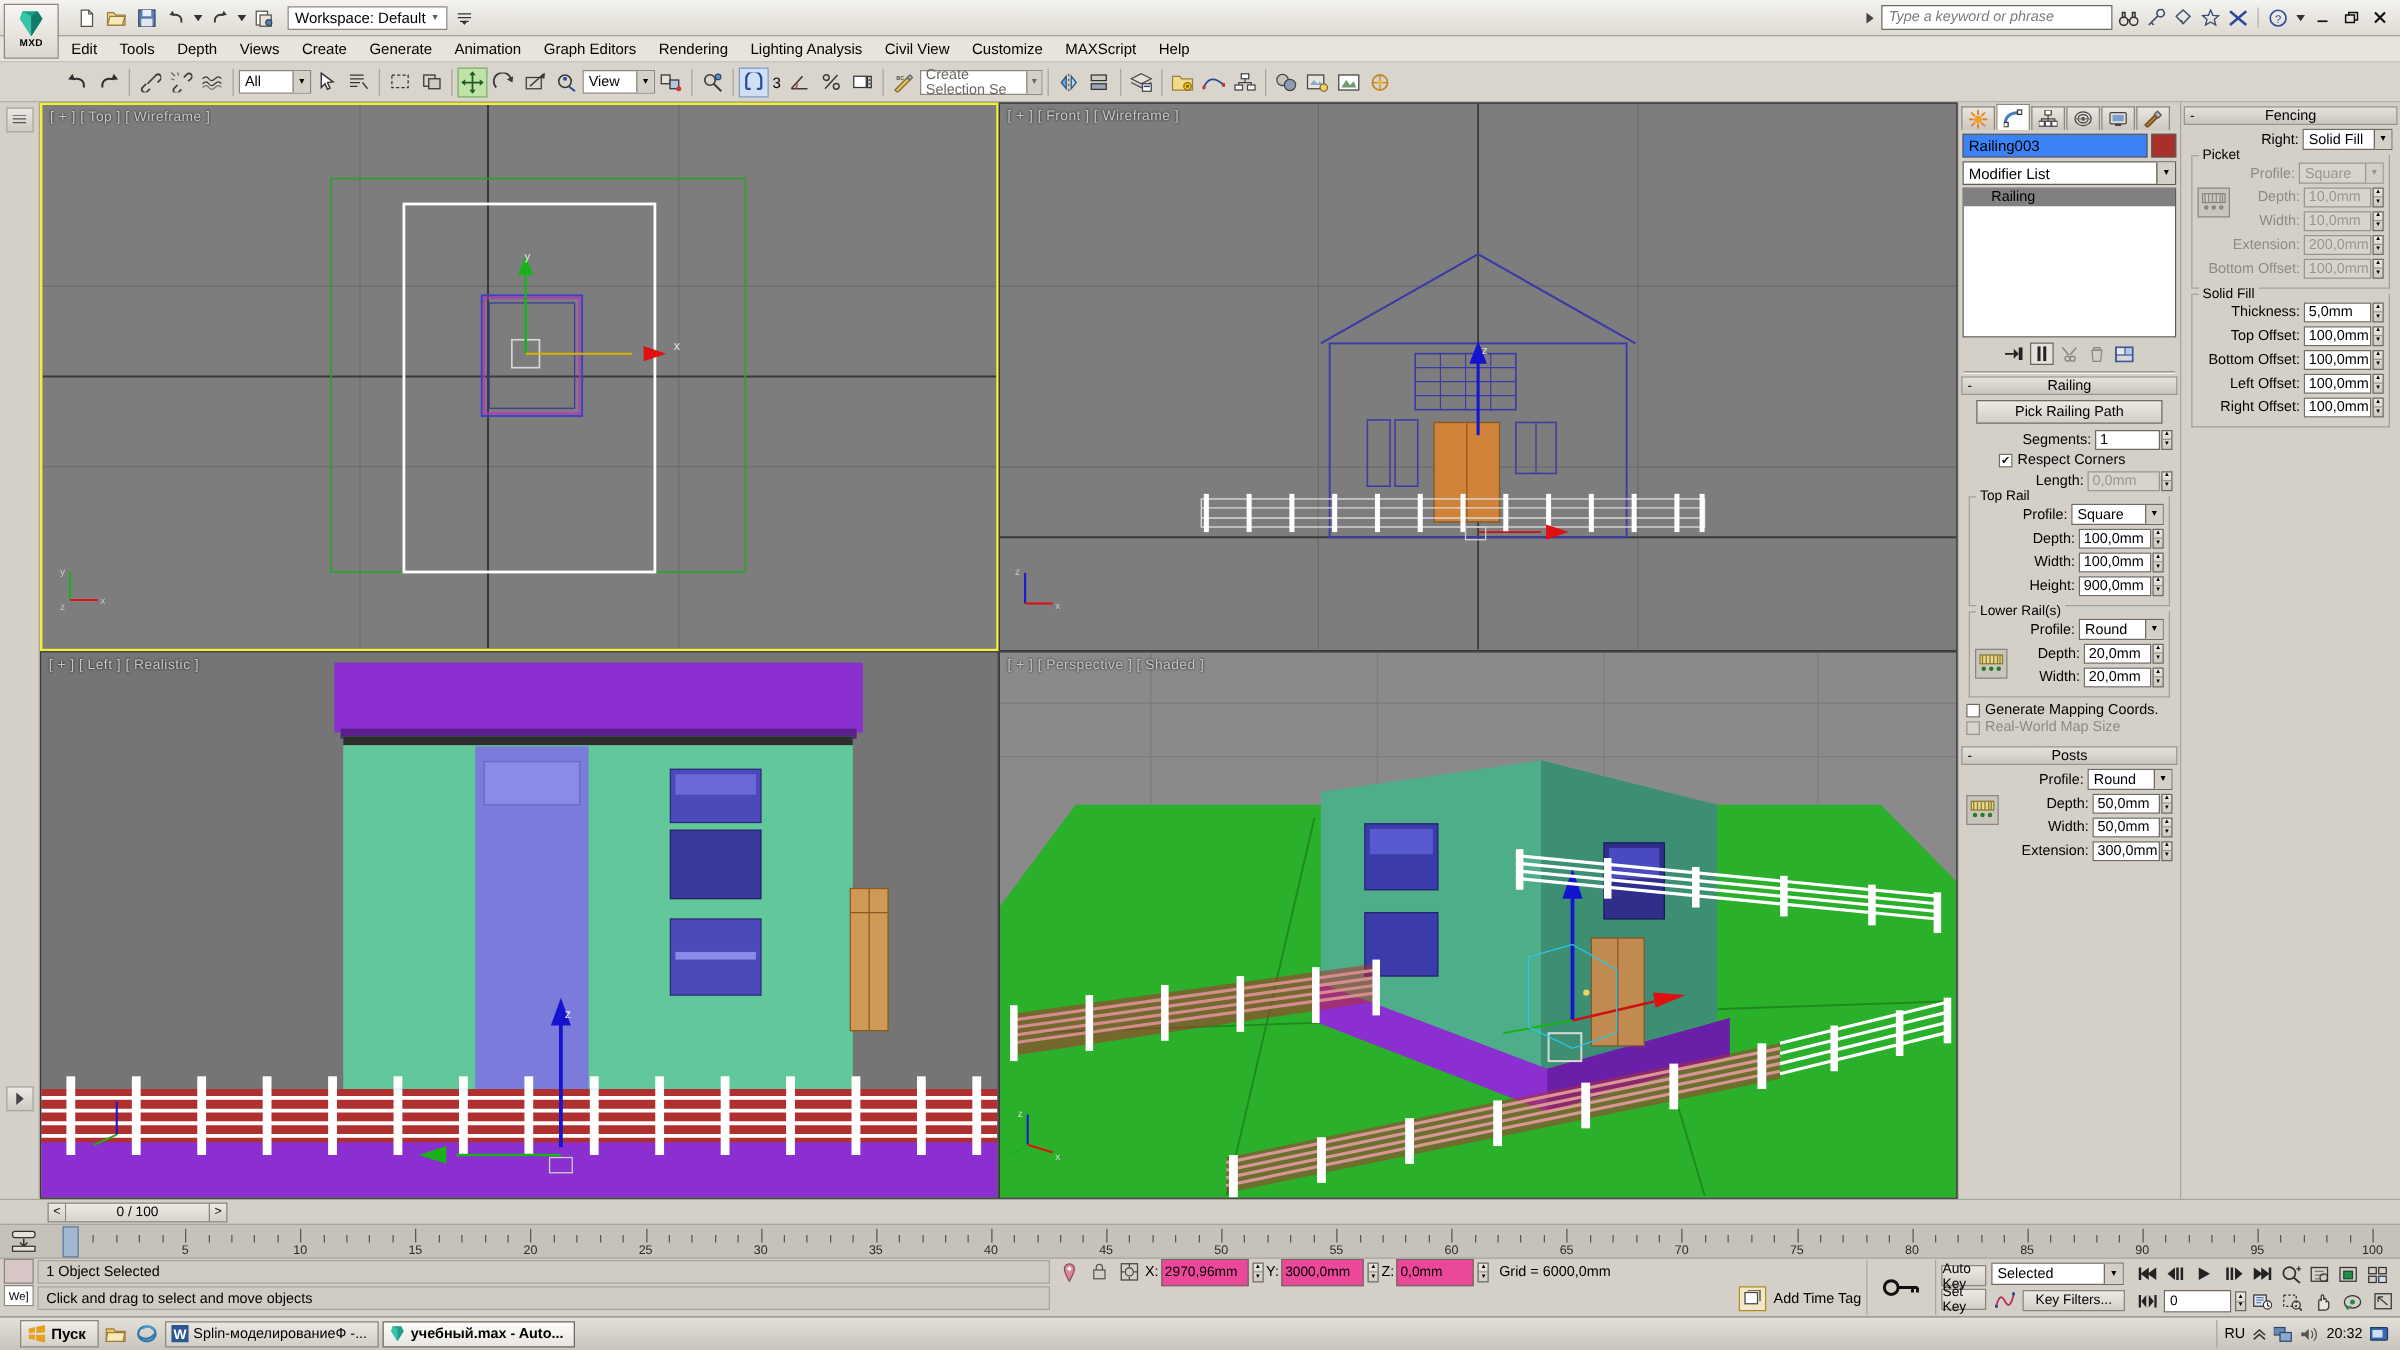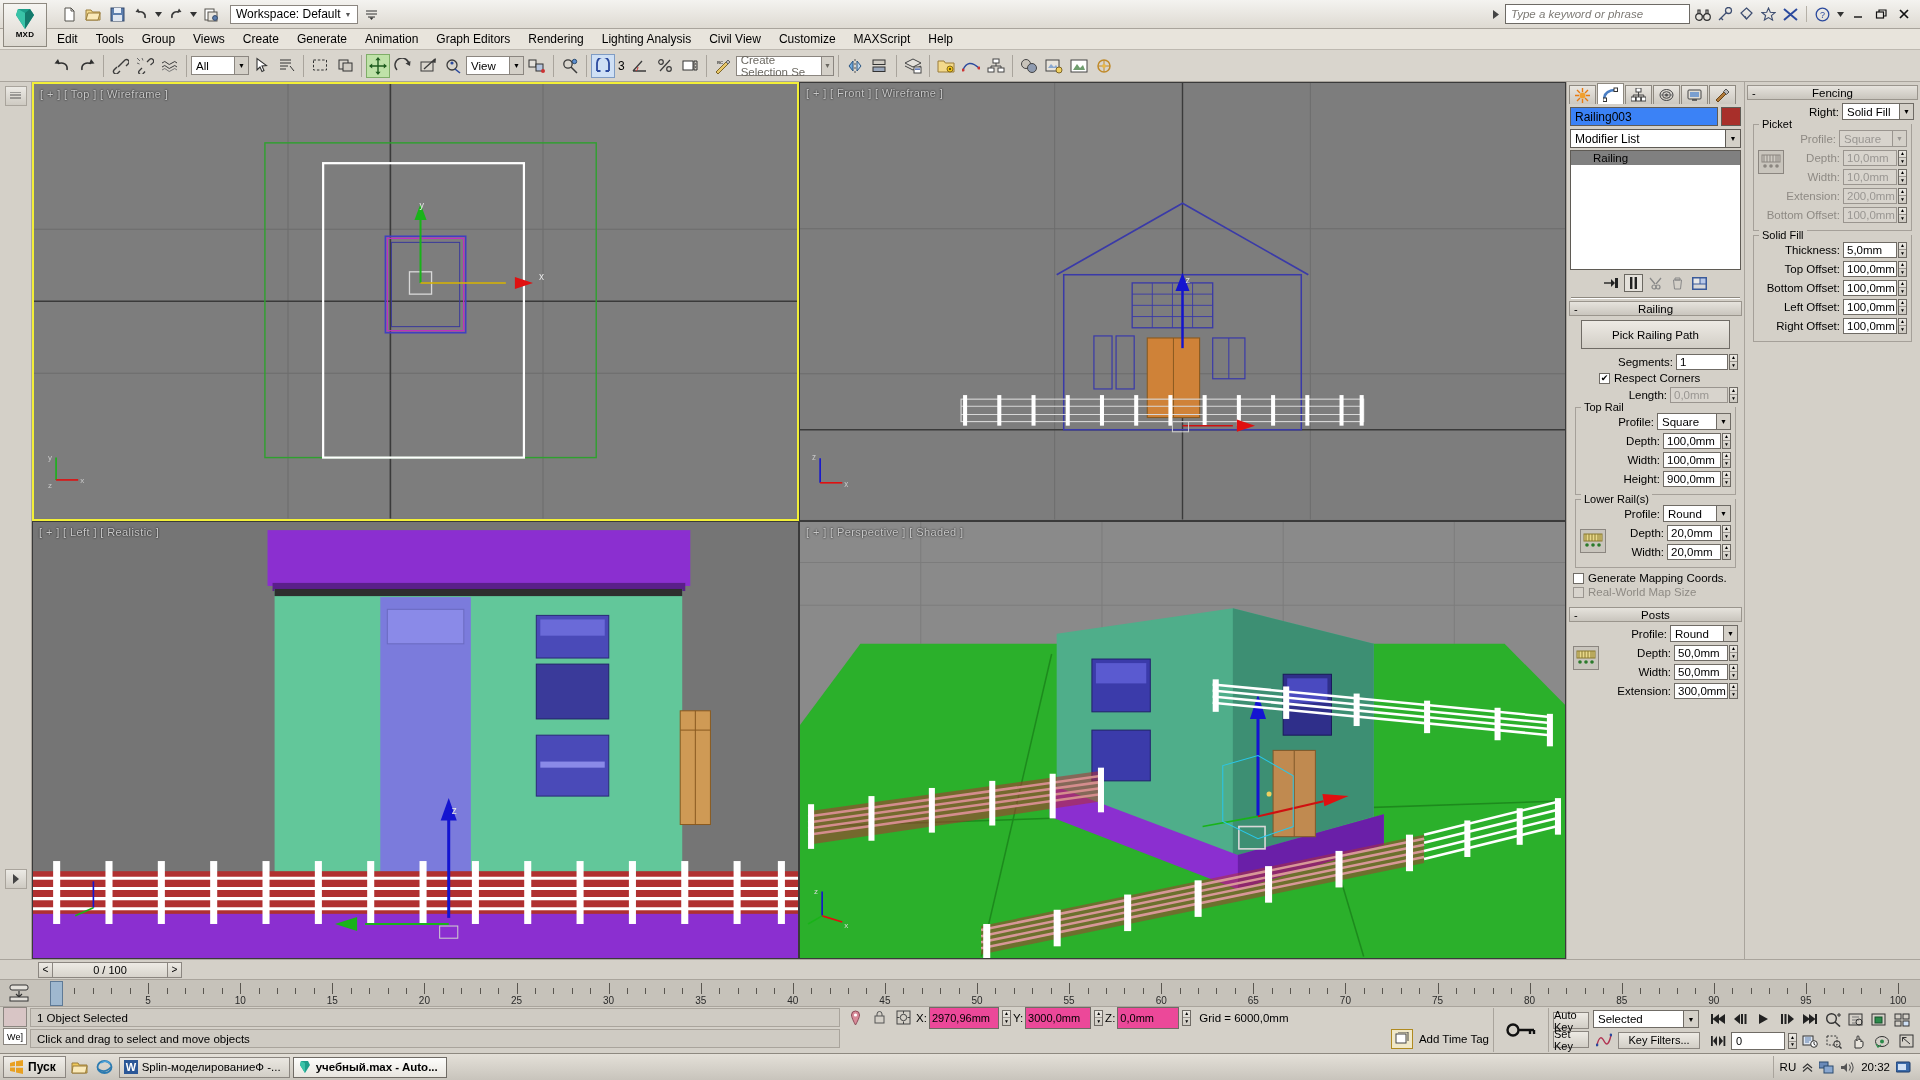--- a/index.html
+++ b/index.html
@@ -121,21 +121,21 @@
   .spin { width:9px; height:16px; margin-left:1px; display:flex; flex-direction:column;
     border:1px solid #6f6b65; background:linear-gradient(#ece9e3,#cdc9c1); cursor:pointer; }
   .spin div { flex:1; display:flex; align-items:center; justify-content:center; font-size:5px; line-height:1; }
   .spin div:first-child { border-bottom:1px solid #9a958f; }
   .cmb { height:17px; background:#fff; border:1px solid #6f6b65; display:flex;
     align-items:center; padding-left:4px; font-size:11.5px; }
   .cmb.dim { color:#999692; background:#d8d4cd; border-color:#9a958f; }
   .cmb .ar { margin-left:auto; width:14px; height:100%; background:#d4d0c8;
     border-left:1px solid #6f6b65; display:flex; align-items:center; justify-content:center; font-size:7px; }
   .cmb.dim .ar { border-left-color:#9a958f; color:#999692; }
-  .bigbtn { height:29px; border:1px solid #6f6b65; background:linear-gradient(#edeae4,#d2cec6);
+  .bigbtn { height:19px; border:1px solid #6f6b65; background:linear-gradient(#edeae4,#d2cec6);
     display:flex; align-items:center; justify-content:center; font-size:11.5px;
     cursor:pointer; margin:1px 8px 4px 8px; }
   .chkrow { display:flex; align-items:center; margin:1px 0 2px 0; font-size:11.5px; }
   .chk { width:11px; height:11px; background:#fff; border:1px solid #6f6b65;
     margin-right:4px; display:flex; align-items:center; justify-content:center;
     font-size:9px; line-height:1; cursor:pointer; }
   .chk.dim { background:#d8d4cd; border-color:#9a958f; }
   .prev { width:26px; height:24px; border:1px solid #8b8680; background:#c9c5bd;
     display:flex; flex-direction:column; align-items:center; justify-content:center; }
 
@@ -187,21 +187,21 @@
     background:linear-gradient(#edeae4,#d2cec6); display:flex; align-items:center;
     justify-content:center; font-size:11px; cursor:pointer; }
   .atbox { width:54px; height:18px; background:#fff; border:1px solid #6f6b65;
     display:flex; align-items:center; padding-left:4px; font-size:11px; }
 
   
   .taskbar { height:27px; background:linear-gradient(#e4e0d8,#c8c4bc);
     border-top:1px solid #8e8980; display:flex; align-items:center; padding:0 3px; gap:3px; }
   .startbtn { height:22px; padding:0 9px 0 5px; background:linear-gradient(#f0eee9,#d5d1c9);
     border:1px solid #8b8680; display:flex; align-items:center; gap:4px;
-    font-weight:bold; font-size:12px; cursor:pointer; }
+    font-weight:bold; font-size:12px; cursor:pointer;margin-left:13px; }
   .tbqi { width:22px; height:21px; display:flex; align-items:center; justify-content:center; cursor:pointer; }
   .taskitem { height:21px; max-width:185px; padding:0 8px 0 4px; border:1px solid #8b8680;
     background:linear-gradient(#eae7e1,#d2cec6); display:flex; align-items:center; gap:4px;
     font-size:11.5px; cursor:pointer; overflow:hidden; white-space:nowrap; }
   .taskitem.active { background:linear-gradient(#fdfdfb,#e8e5df); font-weight:bold; border-color:#6f6b65; }
   .tray { margin-left:auto; display:flex; align-items:center; gap:6px; padding:0 6px;
     border-left:1px solid #a9a49c; height:22px; font-size:11.5px; }
   svg { display:block; }
 </style>
 </head>
@@ -346,21 +346,21 @@
         <svg width="12" height="12" viewBox="0 0 12 12">
             <path d="M2 2l8 8M10 2l-8 8" stroke="#111" stroke-width="1.7"></path>
           </svg>
       </div>
     </div>
   </div>
 
   <div class="menubar">
     <div class="mi">Edit</div>
     <div class="mi">Tools</div>
-    <div class="mi">Group</div>
+    <div class="mi">Depth</div>
     <div class="mi">Views</div>
     <div class="mi">Create</div>
     <div class="mi">Generate</div>
     <div class="mi">Animation</div>
     <div class="mi">Graph Editors</div>
     <div class="mi">Rendering</div>
     <div class="mi">Lighting Analysis</div>
     <div class="mi">Civil View</div>
     <div class="mi">Customize</div>
     <div class="mi">MAXScript</div>

